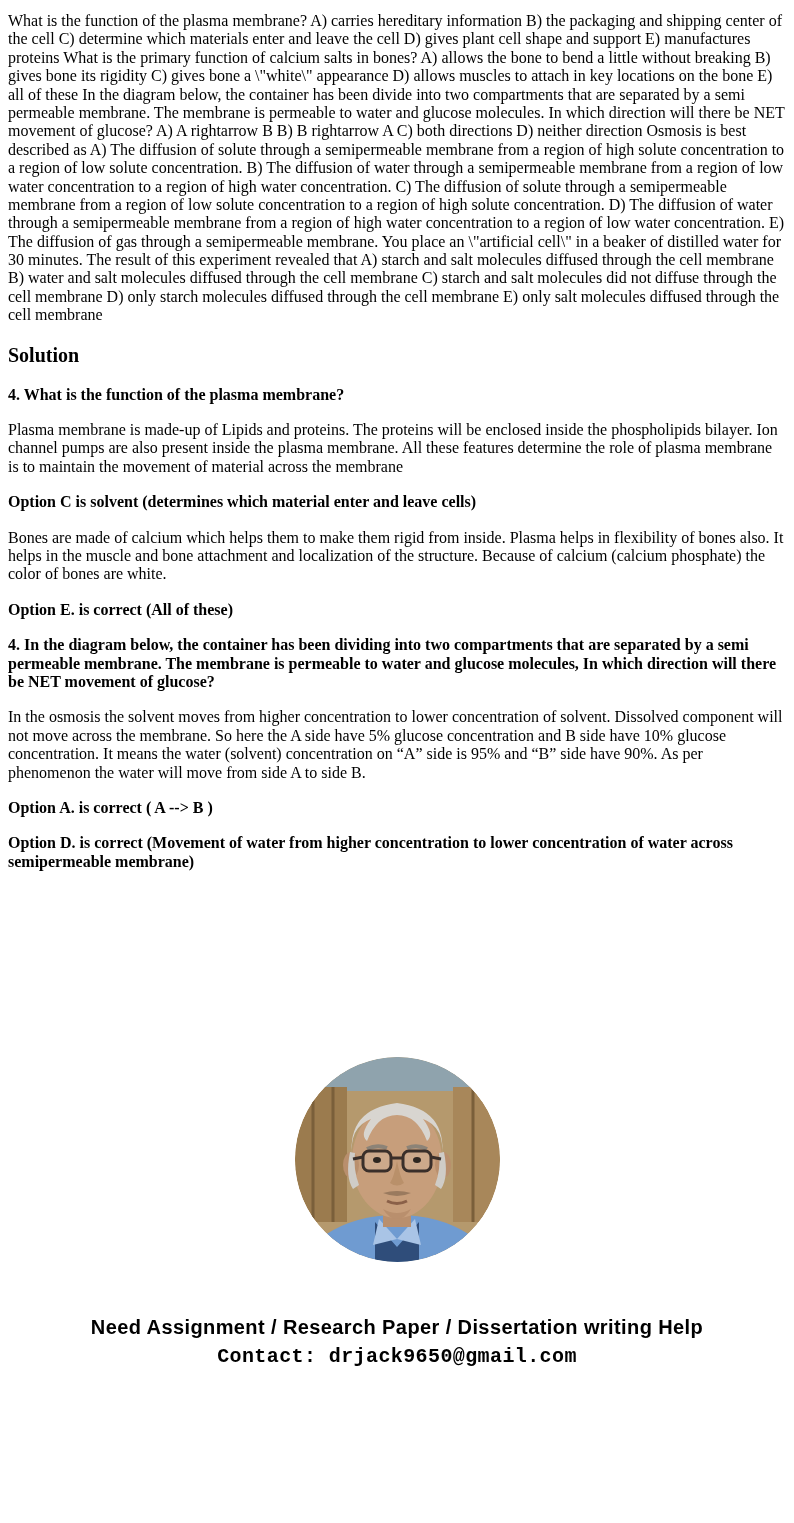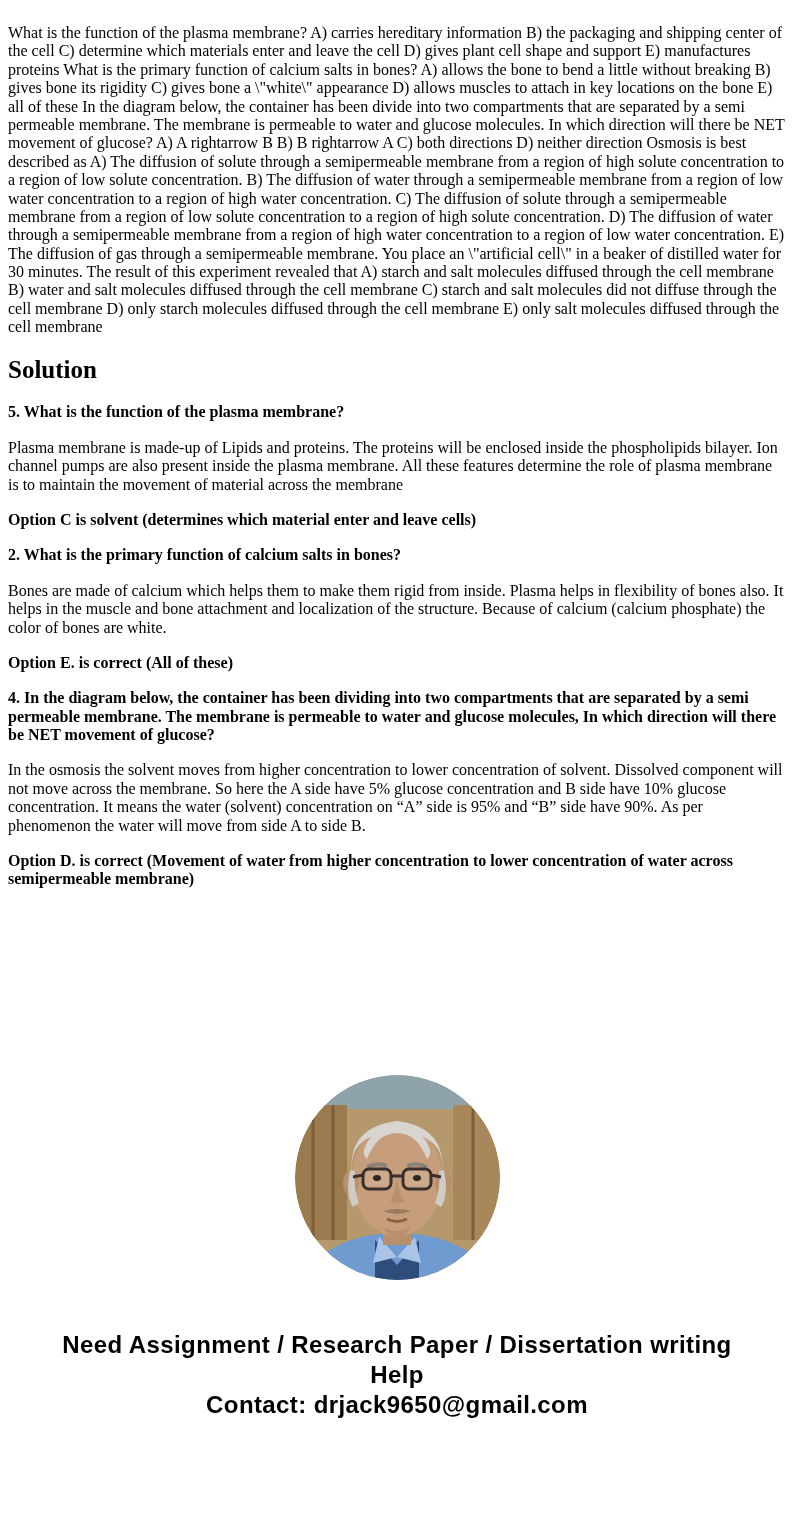--- a/index.html
+++ b/index.html
@@ -4,24 +4,24 @@
 <style>
   html, body { margin: 0; padding: 0; }
   body {
     width: 794px;
     background: #ffffff;
     color: #000000;
     font-family: "Liberation Serif", serif;
     font-size: 16px;
     line-height: 1.15;
   }
-  .content { margin: 16px 8px; padding-top: 8px; }
+  .content { margin: 4px 8px; padding-top: 8px; }
   .q-text { margin: 0 0 17px 0; }
   h3.solution-heading {
-    font-size: 25px;
+    font-size: 20px;
     font-weight: bold;
     margin: 19px 0;
   }
   p.item { margin: 17px 0; }
   p.bold { font-weight: bold; }
 
   .avatar-wrap {
     width: 205px;
     height: 205px;
     margin: 186px auto 0 auto;
@@ -29,45 +29,45 @@
     overflow: hidden;
   }
   .avatar-wrap svg { display: block; }
 
   .footer {
     margin: 50px auto 0 auto;
     max-width: 720px;
     text-align: center;
     font-family: "Liberation Sans", sans-serif;
     font-weight: bold;
-    font-size: 24px;
+    font-size: 20px;
     line-height: 30px;
     letter-spacing: 0.4px;
     color: #000000;
   }
-  .footer .contact { margin-top: 0px; }
+  .footer .contact { margin-top: 0px; font-family: Liberation Mono, monospace; }
 </style>
 </head>
 <body>
 
 <div class="content">
   <p class="q-text">What is the function of the plasma membrane? A) carries hereditary information B) the packaging and shipping center of the cell C) determine which materials enter and leave the cell D) gives plant cell shape and support E) manufactures proteins What is the primary function of calcium salts in bones? A) allows the bone to bend a little without breaking B) gives bone its rigidity C) gives bone a \"white\" appearance D) allows muscles to attach in key locations on the bone E) all of these In the diagram below, the container has been divide into two compartments that are separated by a semi permeable membrane. The membrane is permeable to water and glucose molecules. In which direction will there be NET movement of glucose? A) A rightarrow B B) B rightarrow A C) both directions D) neither direction Osmosis is best described as A) The diffusion of solute through a semipermeable membrane from a region of high solute concentration to a region of low solute concentration. B) The diffusion of water through a semipermeable membrane from a region of low water concentration to a region of high water concentration. C) The diffusion of solute through a semipermeable membrane from a region of low solute concentration to a region of high solute concentration. D) The diffusion of water through a semipermeable membrane from a region of high water concentration to a region of low water concentration. E) The diffusion of gas through a semipermeable membrane. You place an \"artificial cell\" in a beaker of distilled water for 30 minutes. The result of this experiment revealed that A) starch and salt molecules diffused through the cell membrane B) water and salt molecules diffused through the cell membrane C) starch and salt molecules did not diffuse through the cell membrane D) only starch molecules diffused through the cell membrane E) only salt molecules diffused through the cell membrane</p>
 
   <h3 class="solution-heading">Solution</h3>
 
-  <p class="item bold">5. What is the function of the plasma membrane?</p>
+  <p class="item bold">4. What is the function of the plasma membrane?</p>
   <p class="item">Plasma membrane is made-up of Lipids and proteins. The proteins will be enclosed inside the phospholipids bilayer. Ion channel pumps are also present inside the plasma membrane. All these features determine the role of plasma membrane is to maintain the movement of material across the membrane</p>
   <p class="item bold">Option C is solvent (determines which material enter and leave cells)</p>
 
-  <p class="item bold">2. What is the primary function of calcium salts in bones?</p>
   <p class="item">Bones are made of calcium which helps them to make them rigid from inside. Plasma helps in flexibility of bones also. It helps in the muscle and bone attachment and localization of the structure. Because of calcium (calcium phosphate) the color of bones are white.</p>
   <p class="item bold">Option E. is correct (All of these)</p>
 
   <p class="item bold">4. In the diagram below, the container has been dividing into two compartments that are separated by a semi permeable membrane. The membrane is permeable to water and glucose molecules, In which direction will there be NET movement of glucose?</p>
   <p class="item">In the osmosis the solvent moves from higher concentration to lower concentration of solvent. Dissolved component will not move across the membrane. So here the A side have 5% glucose concentration and B side have 10% glucose concentration. It means the water (solvent) concentration on “A” side is 95% and “B” side have 90%. As per phenomenon the water will move from side A to side B.</p>
+  <p class="item bold">Option A. is correct ( A --&gt; B )</p>
 
   <p class="item bold">Option D. is correct (Movement of water from higher concentration to lower concentration of water across semipermeable membrane)</p>
 </div>
 
 <div class="avatar-wrap">
   <svg width="205" height="205" viewBox="0 0 205 205" xmlns="http://www.w3.org/2000/svg">
     <defs>
       <clipPath id="avclip">
           <circle cx="102.5" cy="102.5" r="102.5"></circle>
         </clipPath>

